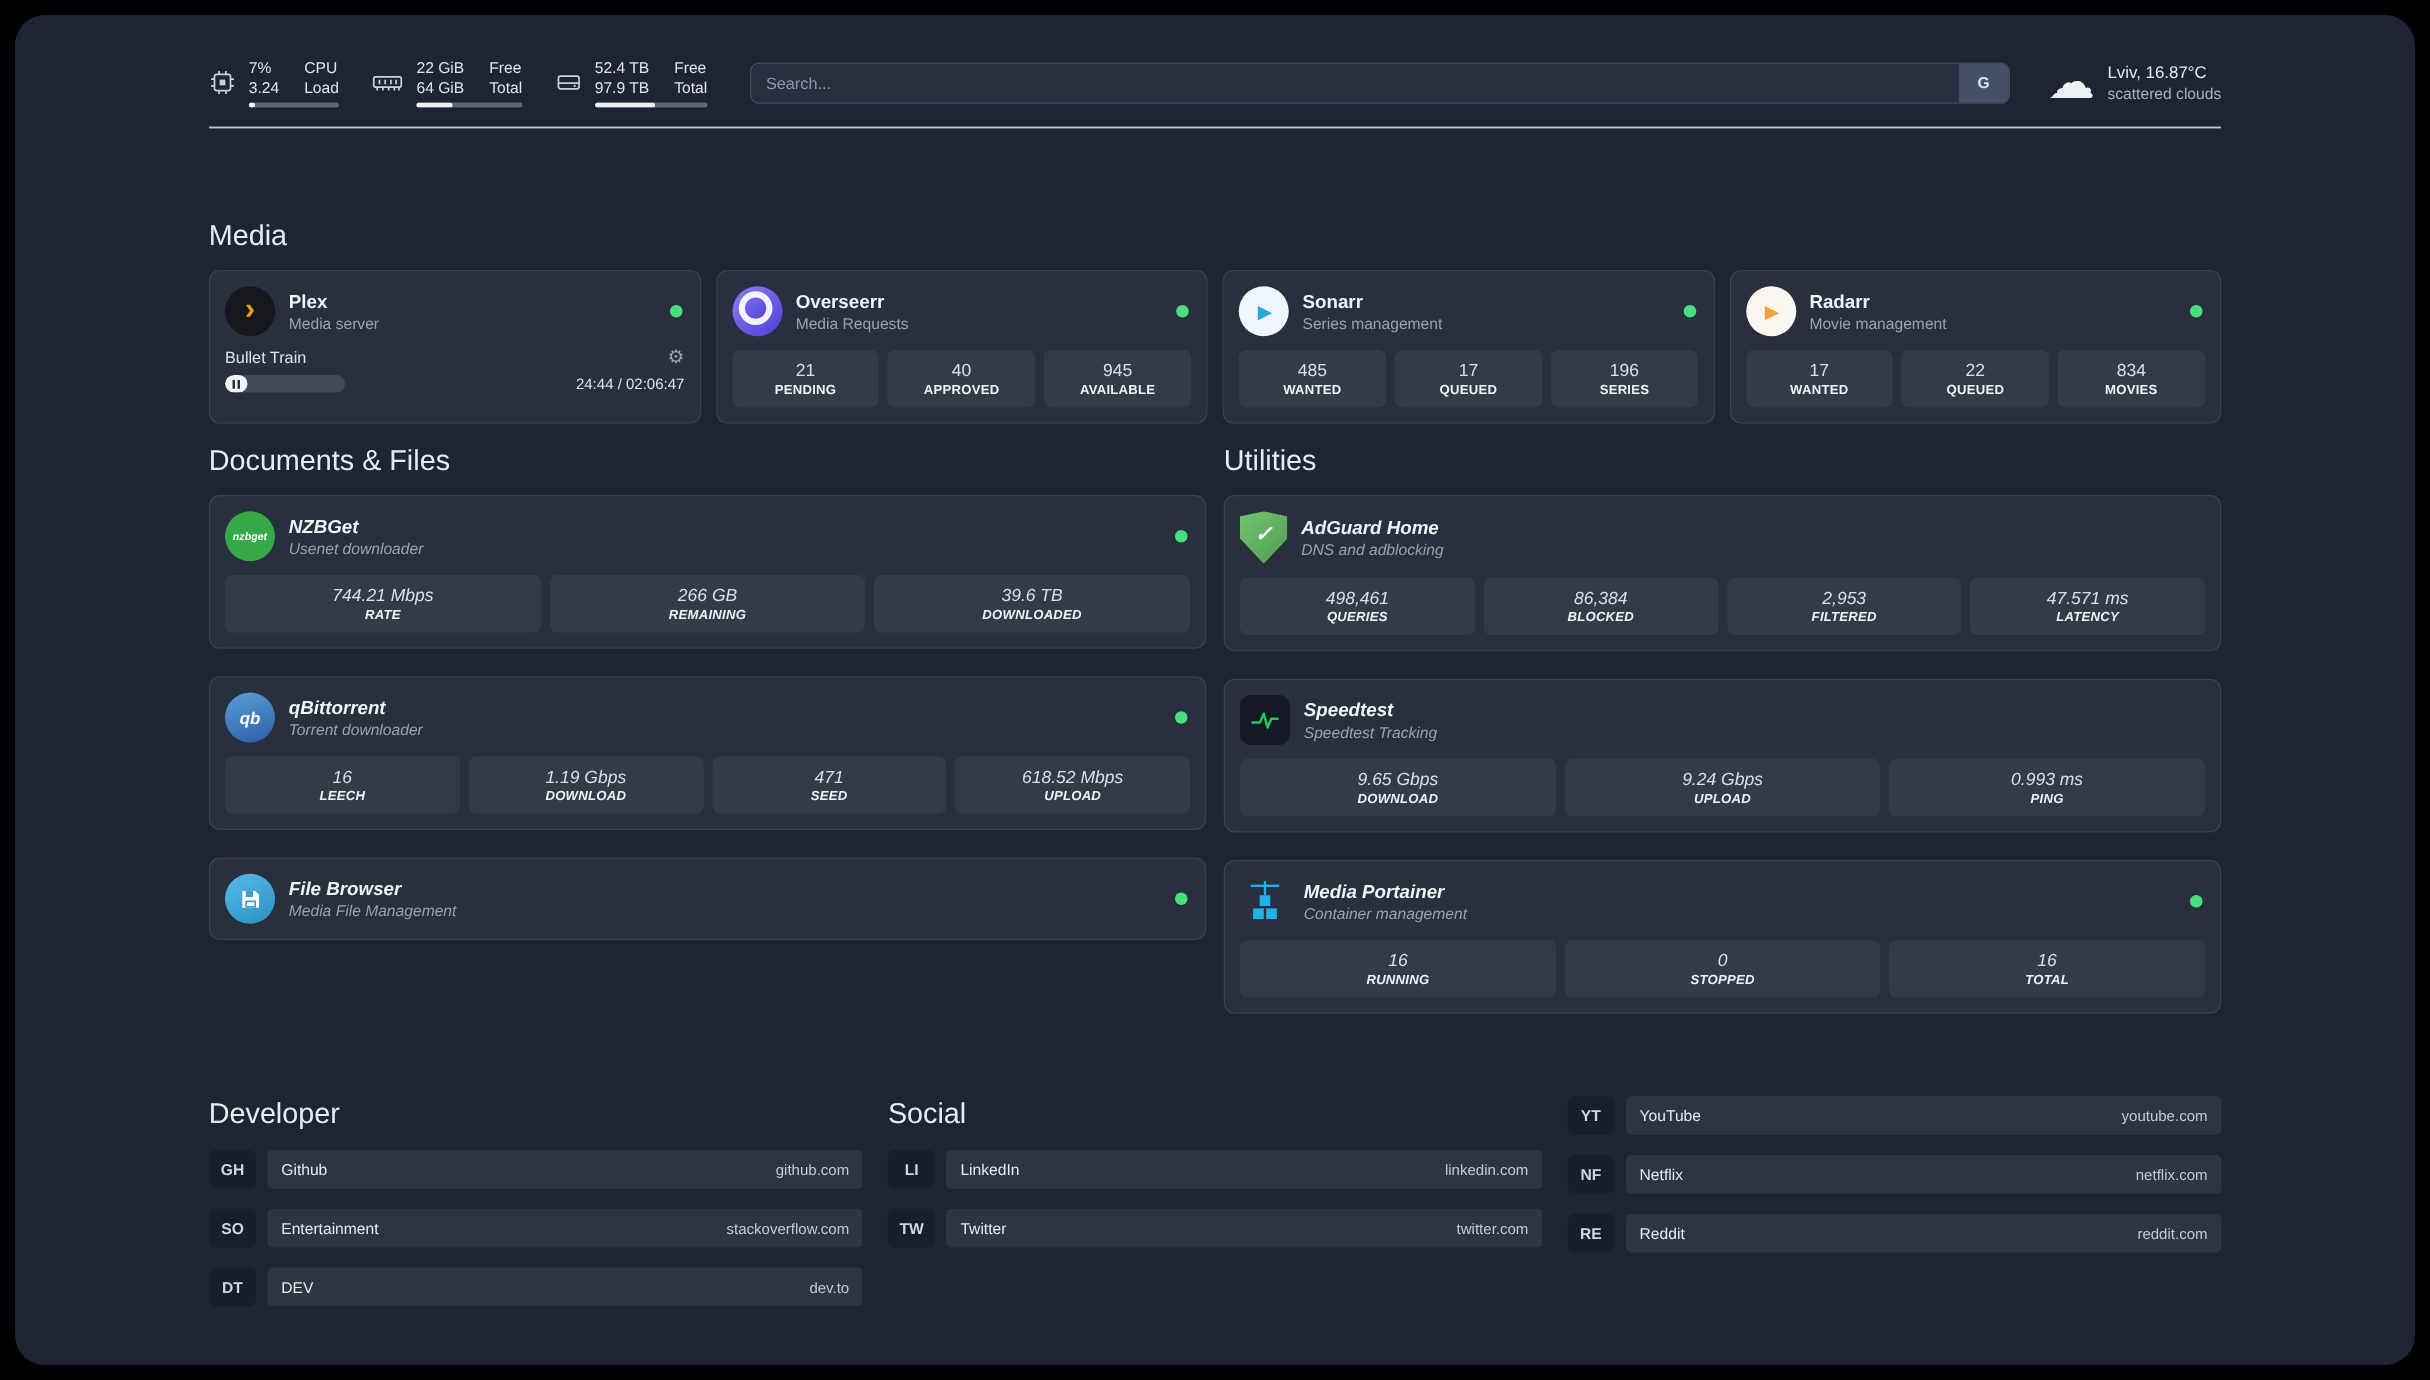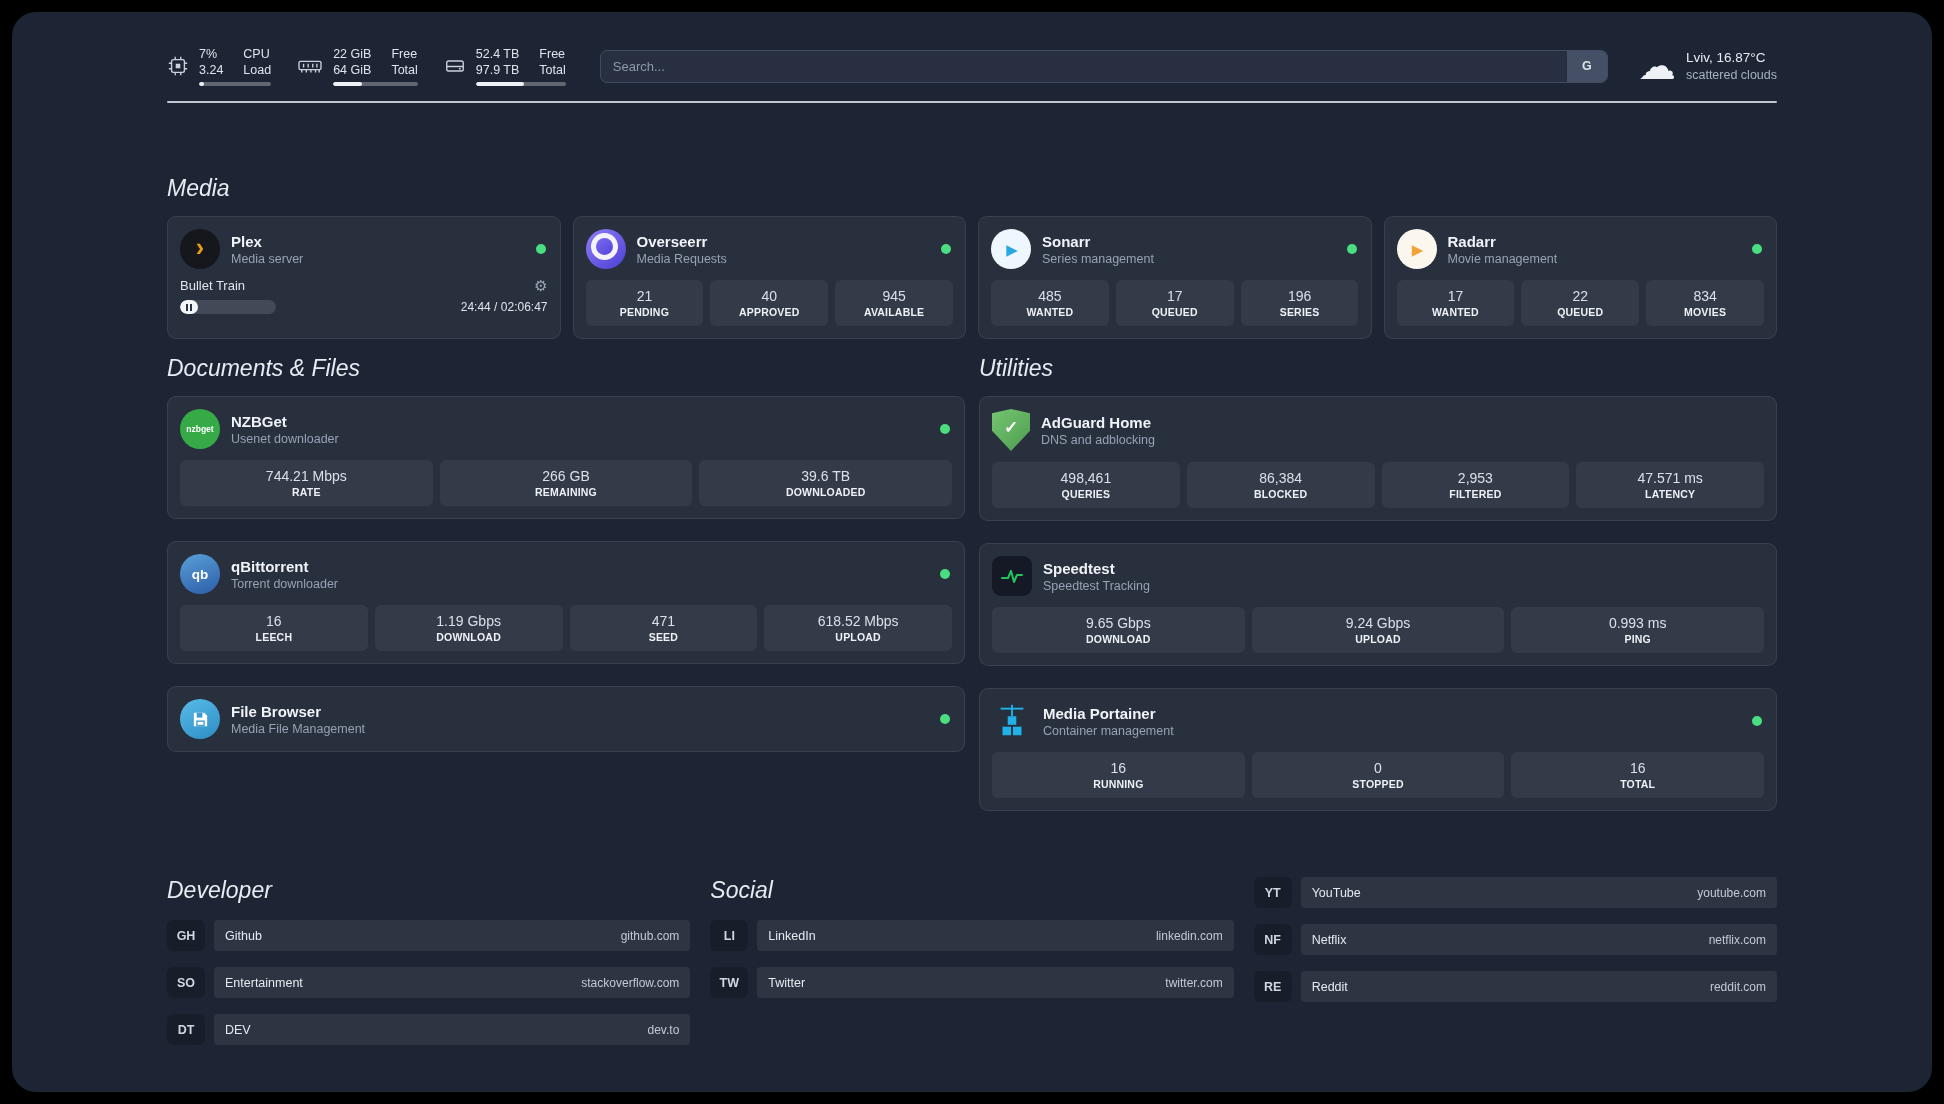--- a/index.html
+++ b/index.html
@@ -23,21 +23,21 @@
   .search-btn { position:absolute; right:1px; top:1px; bottom:1px; width:40px; background:#454f66; border-radius:0 6px 6px 0; display:flex; align-items:center; justify-content:center; color:#dde3ec; font-size:12.5px; font-weight:700; cursor:pointer; }
 
   .weather { display:flex; align-items:center; color:#e6ebf2; }
   .weather-icon { font-size:38px; margin-right:10px; line-height:1; color:#eef2f7; }
   .weather-loc { font-size:13.5px; line-height:18px; }
   .weather-cond { font-size:12.5px; color:#a7b1c2; line-height:16px; }
 
   .divider { margin-top:15px; border-top:2px solid rgba(222,229,238,0.85); border-radius:1px; }
 
   
-  .section-title { font-size:23px; font-weight:500; color:#e7ecf3;font-style:italic; }
+  .section-title { font-size:23px; font-weight:500; color:#e7ecf3; }
   .media-title { margin:72px 0 14px; }
   .media-grid { display:grid; grid-template-columns:repeat(4,1fr); gap:12px; align-items:stretch; }
 
   .card { background:rgba(255,255,255,0.05); border:1px solid rgba(255,255,255,0.085); border-radius:9px; padding:12px; position:relative; cursor:pointer; }
   .card-head { display:flex; align-items:center; }
   .app-icon { width:40px; height:40px; border-radius:50%; display:flex; align-items:center; justify-content:center; flex:none; }
   .app-text { margin-left:11px; padding-right:16px; }
   .app-name { font-size:15px; font-weight:600; color:#f0f4f9; line-height:19px; white-space:nowrap; }
   .app-sub { font-size:12.5px; color:#97a2b4; line-height:16px; white-space:nowrap; }
   .status-dot { position:absolute; width:10px; height:10px; border-radius:50%; background:#4ade80; right:14px; top:27px; }
@@ -54,21 +54,21 @@
   .player-track-name { font-size:13px; color:#dfe5ed; }
   .gear { margin-left:auto; color:#9aa5b6; font-size:15px; line-height:1; cursor:pointer; }
   .player-bottom { display:flex; align-items:center; margin-top:7px; }
   .player-bar { width:96px; height:14px; background:rgba(255,255,255,0.13); border-radius:7px; overflow:hidden; cursor:pointer; }
   .player-thumb { height:100%; background:#f2f5f9; border-radius:7px; display:flex; align-items:center; justify-content:center; gap:2px; min-width:18px; }
   .player-thumb i { width:2px; height:7px; background:#2a3140; display:block; }
   .player-time { margin-left:auto; font-size:12px; color:#dfe5ed; white-space:nowrap; }
 
   .two-col { display:grid; grid-template-columns:1fr 1fr; column-gap:14px; margin-top:16px; }
   .col-title { margin-bottom:14px; }
-  .col-cards { display:flex; flex-direction:column; gap:22px; }
+  .col-cards { display:flex; flex-direction:column; gap:22px;font-style:italic; }
 
   
   .bookmarks { display:grid; grid-template-columns:repeat(3,1fr); column-gap:20px; margin-top:66px; }
   .bm-title { margin-bottom:16px; }
   .bm-list { display:flex; flex-direction:column; gap:16px; }
   .bm-row { display:flex; align-items:center; height:31px; cursor:pointer; }
   .bm-abbr { width:38px; height:100%; display:flex; align-items:center; justify-content:center; font-size:12.5px; font-weight:600; color:#cfd7e2; background:rgba(0,0,0,0.18); border-radius:6px; flex:none; margin-right:9px; }
   .bm-main { flex:1; height:100%; background:rgba(255,255,255,0.075); border-radius:4px; display:flex; align-items:center; padding:0 11px;justify-content:center; }
   .bm-name { font-size:12.5px; color:#e6ebf2; }
   .bm-url { margin-left:auto; font-size:12px; color:#c2cad6; }

